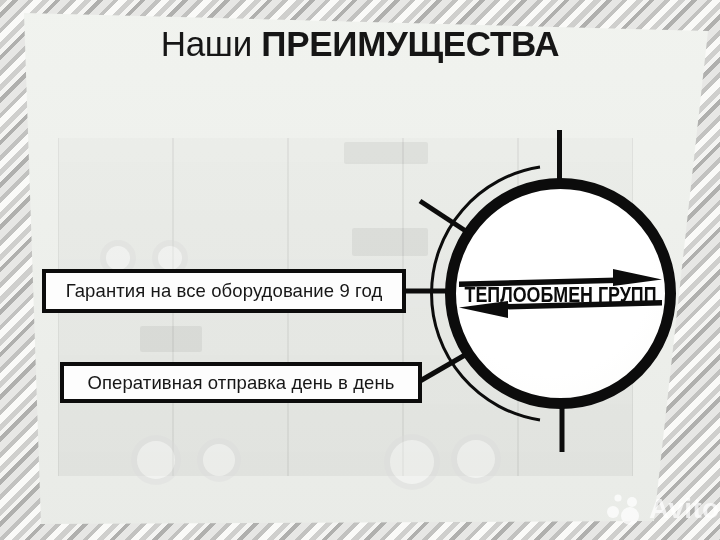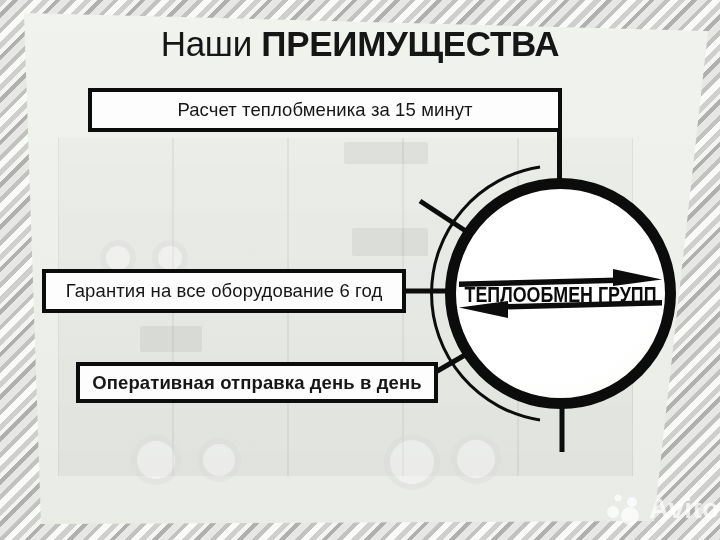--- a/index.html
+++ b/index.html
@@ -31,21 +31,21 @@
   .title .bold { font-weight:bold; }
   .adv-box {
     position:absolute; box-sizing:border-box;
     background:#fdfdfd; border:4px solid #0c0c0c;
     display:flex; align-items:center; justify-content:center;
     font-size:18.5px; color:#171717; letter-spacing:0.1px; white-space:nowrap;
   }
   .b1 { left:88px;  top:88px;  width:474px; height:44px; }
   .b2 { left:61px;  top:179px; width:362px; height:42px; }
   .b3 { left:42px;  top:269px; width:364px; height:44px; }
-  .b4 { left:76px;  top:362px; width:362px; height:41px;font-weight:bold; }
+  .b4 { left:60px;  top:362px; width:362px; height:41px; }
   .b5 { left:88px;  top:449px; width:474px; height:44px; }
   .connectors { position:absolute; left:0; top:0; width:720px; height:540px; }
   .logo-circle {
     position:absolute; left:445px; top:178px; width:231px; height:231px;
     box-sizing:border-box; border:11px solid #0c0c0c; border-radius:50%;
     background: radial-gradient(circle at 45% 40%, #ffffff 60%, #fbfbf9 100%);
   }
   .logo-art { position:absolute; left:455px; top:253px; width:211px; height:81px; }
   .logo-art text {
     font-family:"Liberation Sans", sans-serif; font-weight:bold;
@@ -90,25 +90,22 @@
     <g stroke="#0c0c0c" stroke-width="5" fill="none">
       <line x1="559.5" y1="130" x2="559.5" y2="192"></line>
       <line x1="420" y1="201" x2="484" y2="243"></line>
       <line x1="403" y1="291" x2="470" y2="291"></line>
       <line x1="420" y1="381" x2="484" y2="344"></line>
       <line x1="562" y1="398" x2="562" y2="452"></line>
     </g>
     <path d="M 540 167 A 128 128 0 0 0 540 420" stroke="#0c0c0c" stroke-width="3" fill="none"></path>
   </svg>
 
-  <div class="adv-box b1">
-      <span>Расчет теплобменика за 15 минут</span>
-    </div>
   <div class="adv-box b3">
-      <span>Гарантия на все оборудование 6 год</span>
+      <span>Гарантия на все оборудование 9 год</span>
     </div>
   <div class="adv-box b4">
       <span>Оперативная отправка день в день</span>
     </div>
 
   <div class="logo-circle"></div>
   <svg class="logo-art" viewBox="0 0 211 81">
     <g fill="#0c0c0c">
       <polygon points="4,28.5 162,24.5 162,30 4,34"></polygon>
       <polygon points="158,16 207,26.5 158,33"></polygon>

